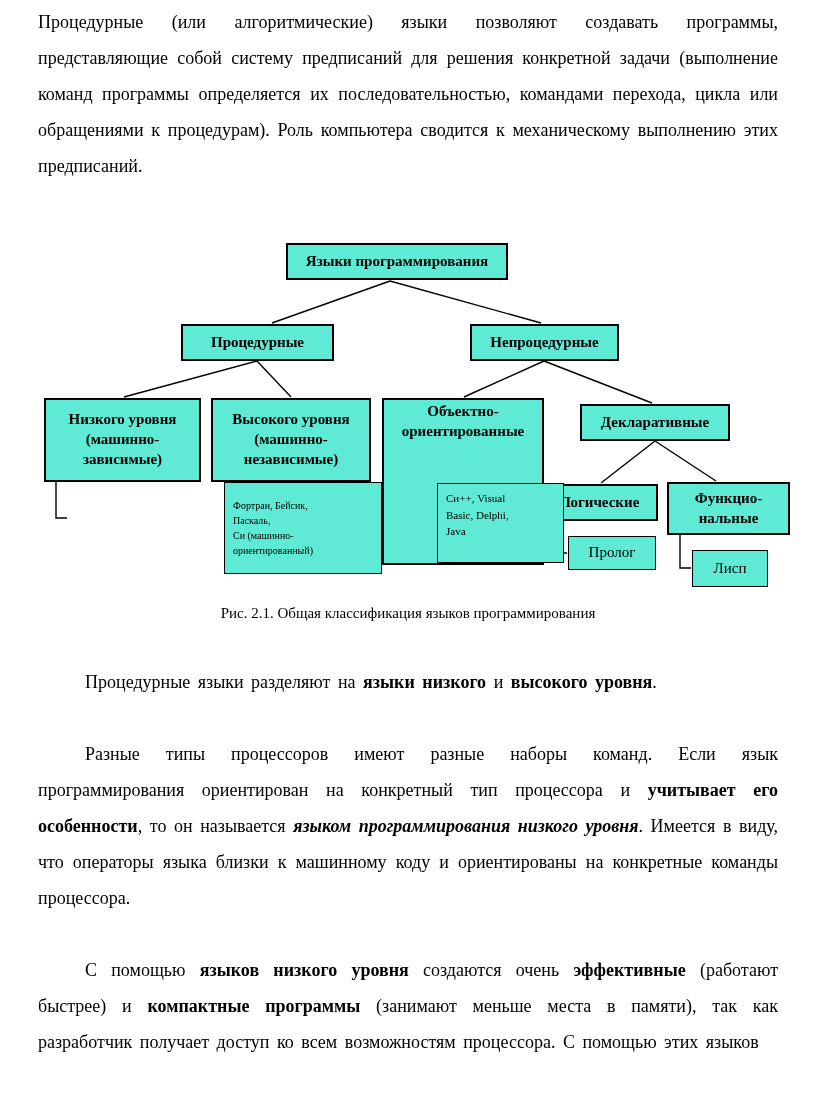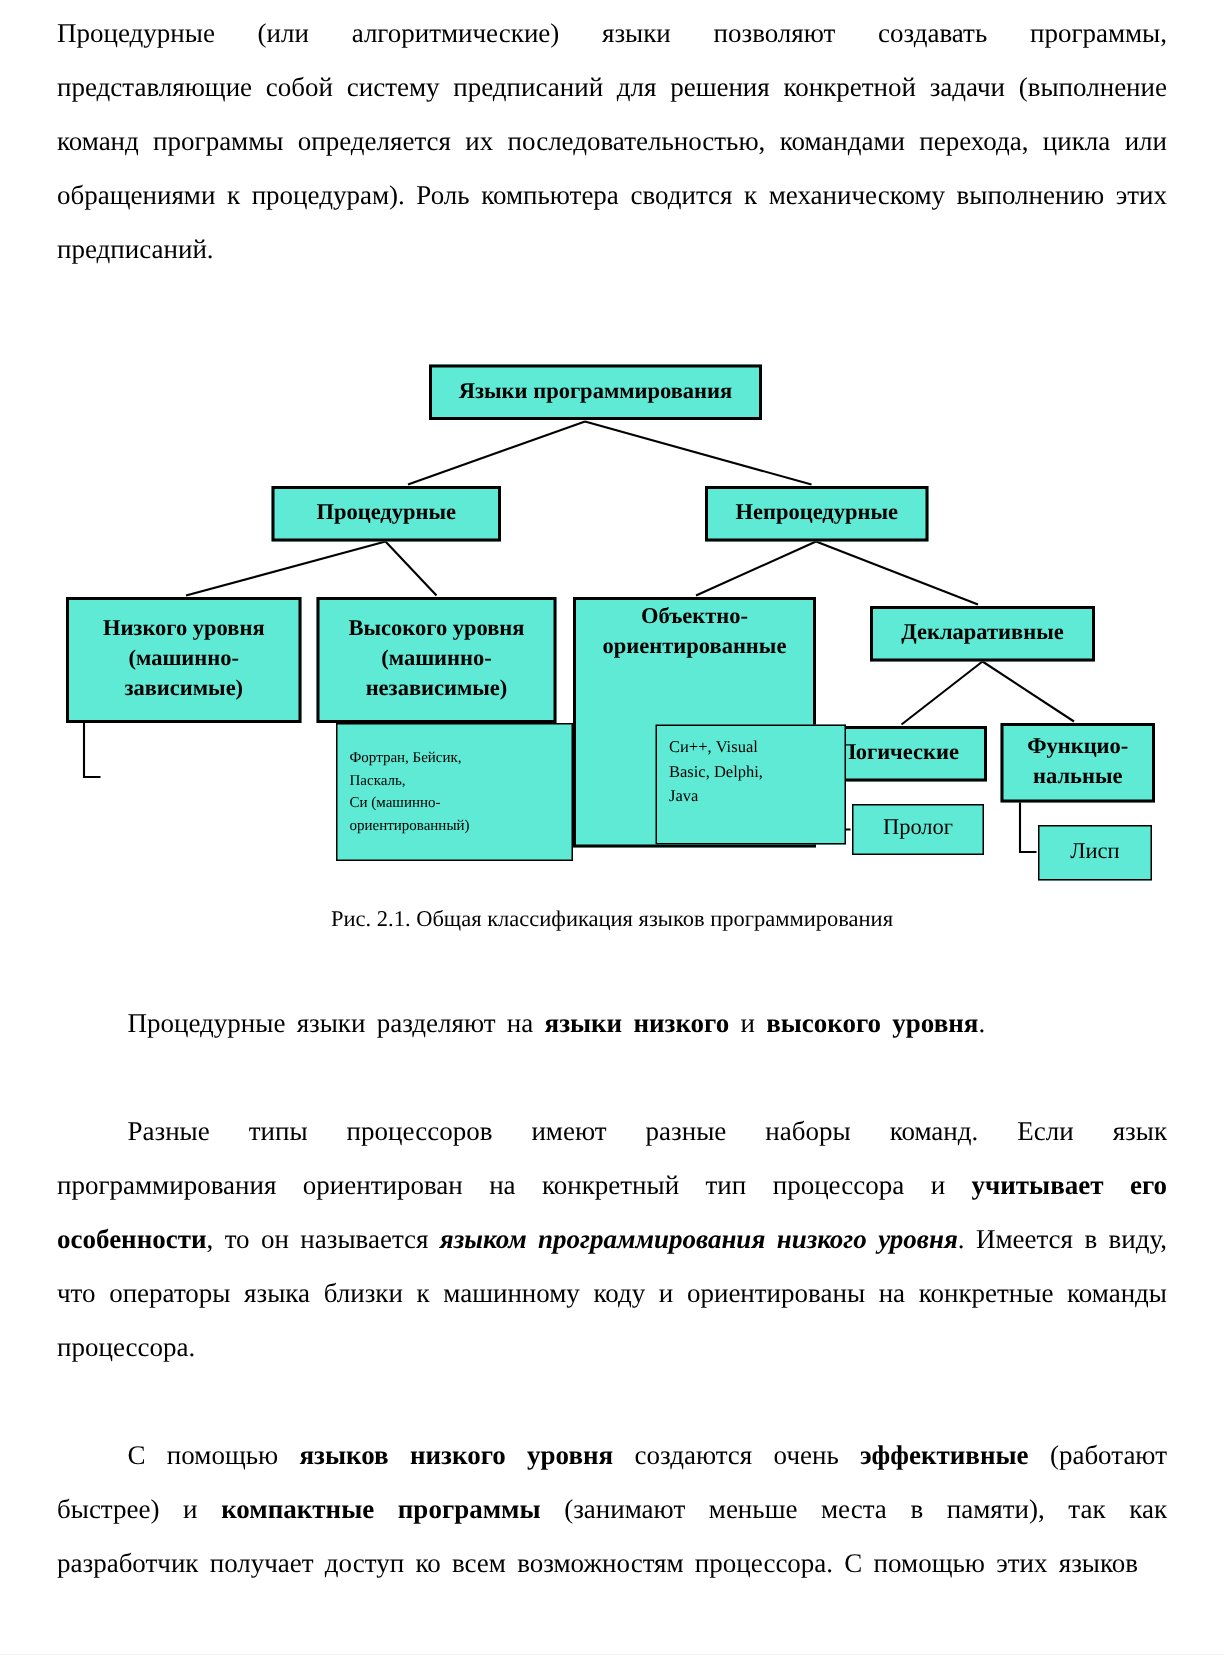--- a/index.html
+++ b/index.html
@@ -37,21 +37,21 @@
   .node.leftalign{justify-content:flex-start;text-align:left;padding-left:8px;}
   
   #n-root{left:286px;top:243px;width:222px;height:37px;}
   #n-procedural{left:181px;top:324px;width:153px;height:37px;}
   #n-nonprocedural{left:470px;top:324px;width:149px;height:37px;}
   #n-lowlevel{left:44px;top:398px;width:157px;height:84px;}
   #n-highlevel{left:211px;top:398px;width:160px;height:84px;}
   #n-oop{left:382px;top:398px;width:162px;height:167px;}
   #n-declarative{left:580px;top:404px;width:150px;height:37px;}
   #n-logical{left:541px;top:484px;width:117px;height:37px;}
-  #n-functional{left:667px;top:482px;width:103px;height:53px;}
+  #n-functional{left:667px;top:482px;width:123px;height:53px;}
   #n-assembler{left:68px;top:500px;width:104px;height:37px;}
   #n-hl-examples{left:224px;top:482px;width:158px;height:92px;font-size:10px;line-height:1.5;}
   #n-oop-examples{left:406px;top:483px;width:127px;height:80px;font-size:11px;line-height:1.5;align-items:flex-start;padding-top:6px;margin-left:31px;}
   #n-prolog{left:568px;top:536px;width:88px;height:34px;}
   #n-lisp{left:692px;top:550px;width:76px;height:37px;}
 </style>
 </head>
 <body>
 
 <div class="page">

